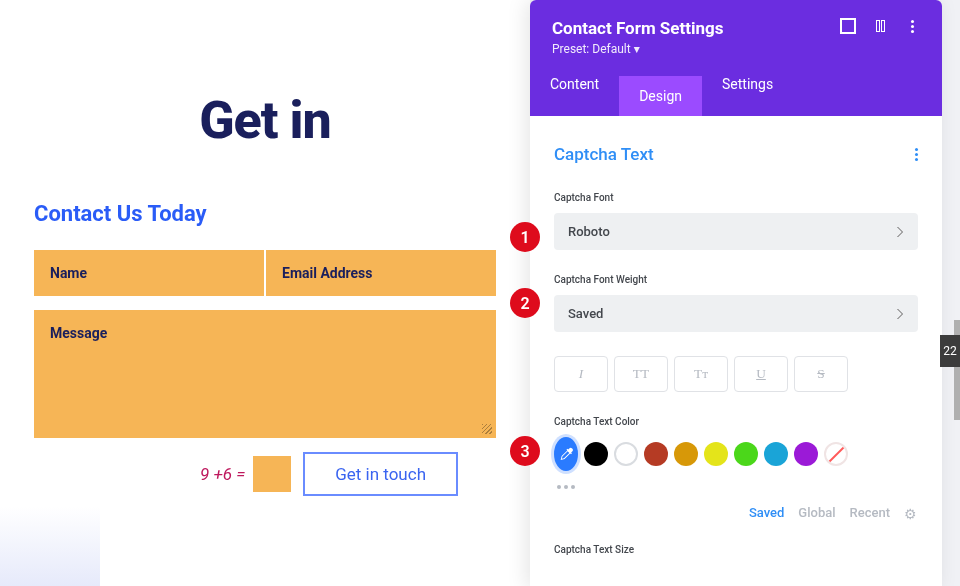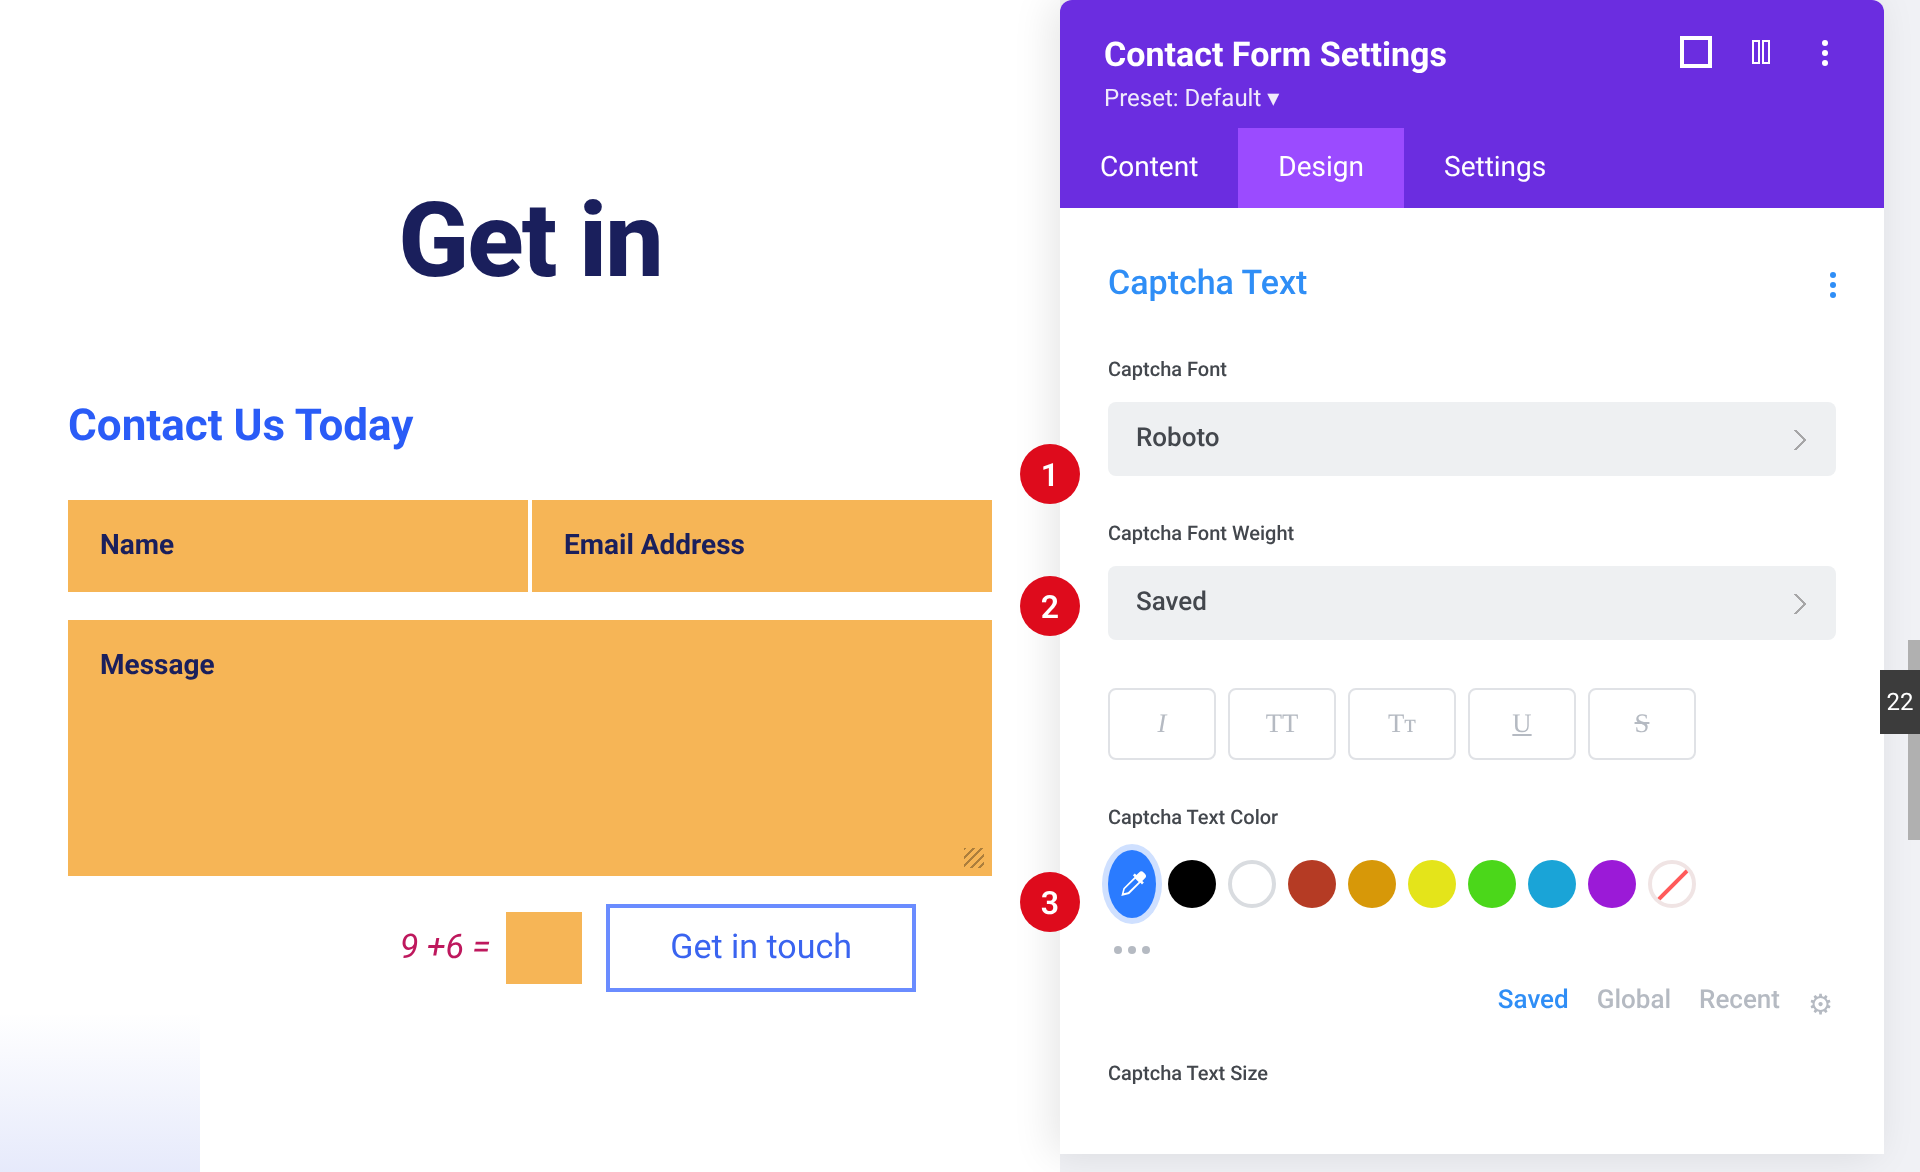--- a/index.html
+++ b/index.html
@@ -28,21 +28,21 @@
   .panel-icons { display: flex; gap: 16px; align-items: center; }
   .panel-icons span { width: 16px; height: 16px; display: inline-flex; align-items: center; justify-content: center; cursor: pointer; }
   .icon-box { border: 2px solid #fff; width: 12px; height: 12px; }
   .icon-columns { display: flex; gap: 1px; }
   .icon-columns i { width: 4px; height: 12px; border: 1.5px solid #fff; display: block; }
   .icon-dots { display: flex; flex-direction: column; gap: 2px; }
   .icon-dots i { width: 3px; height: 3px; background: #fff; border-radius: 50%; }
 
   .tabs { display: flex; background: #6b2de0; }
   .tab { flex: 0 0 auto; padding: 12px 20px; color: #fff; font-size: 14px; font-weight: 400; cursor: pointer; }
-  .tab.active { background: #9b4bff; }
+  .tab.active { background: #9b4bff; margin-top: 12px; }
 
   .panel-body { padding: 28px 24px 10px 24px; }
   .section-head { display: flex; justify-content: space-between; align-items: center; margin-bottom: 28px; }
   .section-title { color: #2f8ef6; font-size: 17px; font-weight: 500; }
   .section-menu { display: flex; flex-direction: column; gap: 2px; cursor: pointer; }
   .section-menu i { width: 3px; height: 3px; background: #2f8ef6; border-radius: 50%; }
 
   .field-group { margin-bottom: 24px; }
   .field-label { color: #43474d; font-size: 10px; font-weight: 500; margin-bottom: 10px; }
   .select { width: 100%; background: #eef0f2; border-radius: 4px; padding: 11px 14px; font-size: 13px; color: #43474d; font-weight: 500; position: relative; border: none; cursor: pointer; display: flex; justify-content: space-between; align-items: center; }

